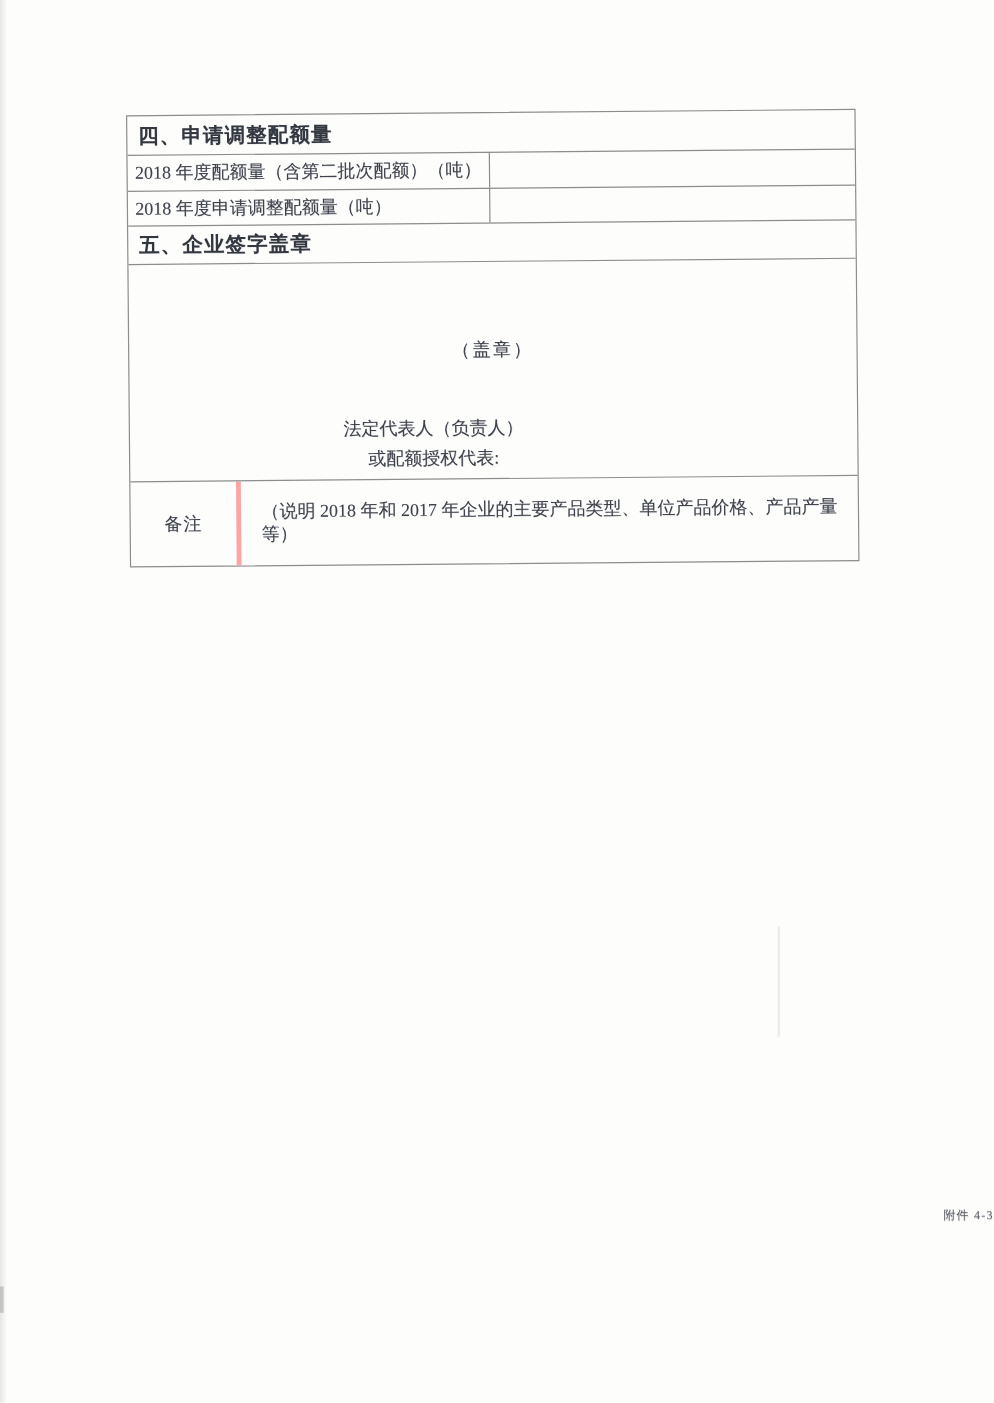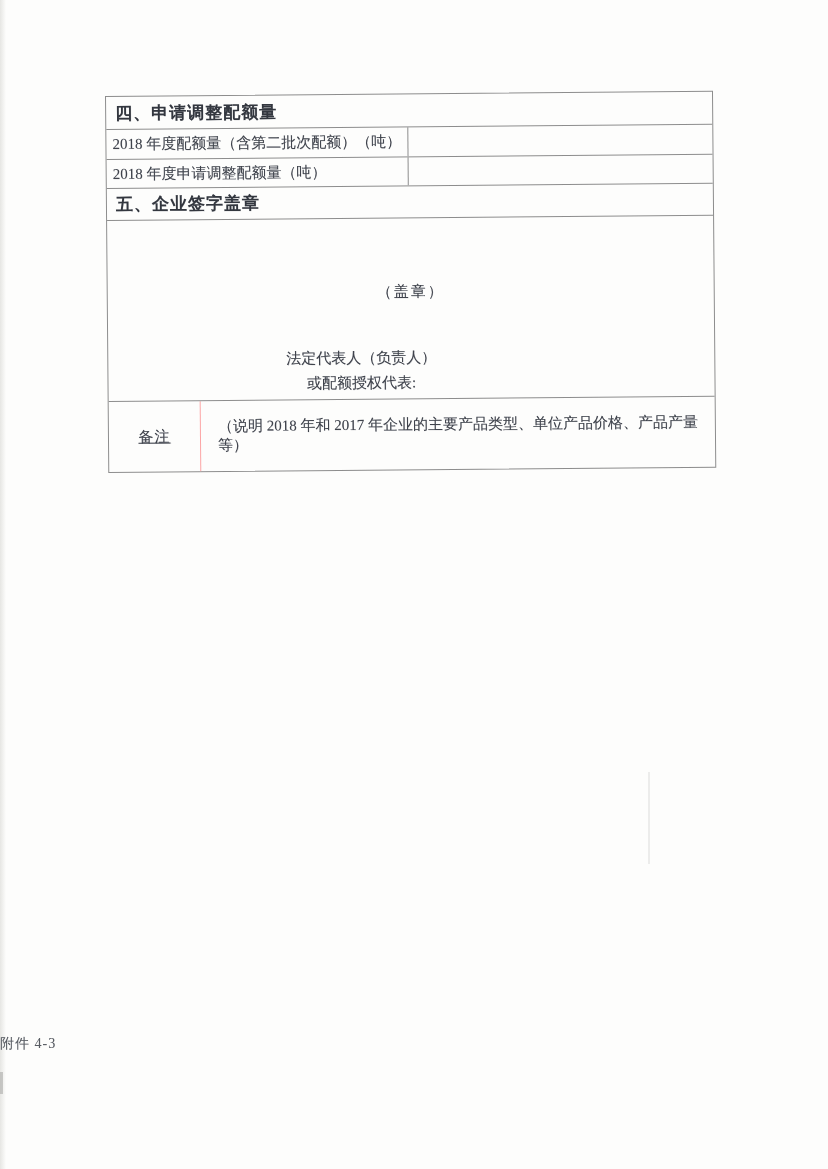--- a/index.html
+++ b/index.html
@@ -98,41 +98,40 @@
     line-height: 25px;
   }
 
   .remark-row {
     display: flex;
     height: 70px;
     font-size: 15px;
   }
   .remark-label {
     width: 92px;
-    border-right: 1px solid #fca5a5;
+    border-right: 4px solid #fca5a5;
     display: flex;
     align-items: center;
     justify-content: center;
     letter-spacing: 1px;
     box-sizing: border-box;
-    text-decoration: underline;
   }
   .remark-content {
     flex: 1;
     display: flex;
     align-items: center;
     padding: 0 12px 0 17px;
   }
 
   .page-footer {
     position: absolute;
-    left: 0; top: 1035px;
+    left: 0; top: 1006px;
     width: 100%;
-    text-align: left;
-    font-size: 14px;
+    text-align: right;
+    font-size: 10px;
     letter-spacing: 1px;
     color: #585c63;
     text-shadow: 0.3px 0.3px 0.6px rgba(70,74,85,0.25);
   }
 </style>
 </head>
 <body>
 
 <div class="scan-edge"></div>
 <div class="scan-edge-tick"></div>

